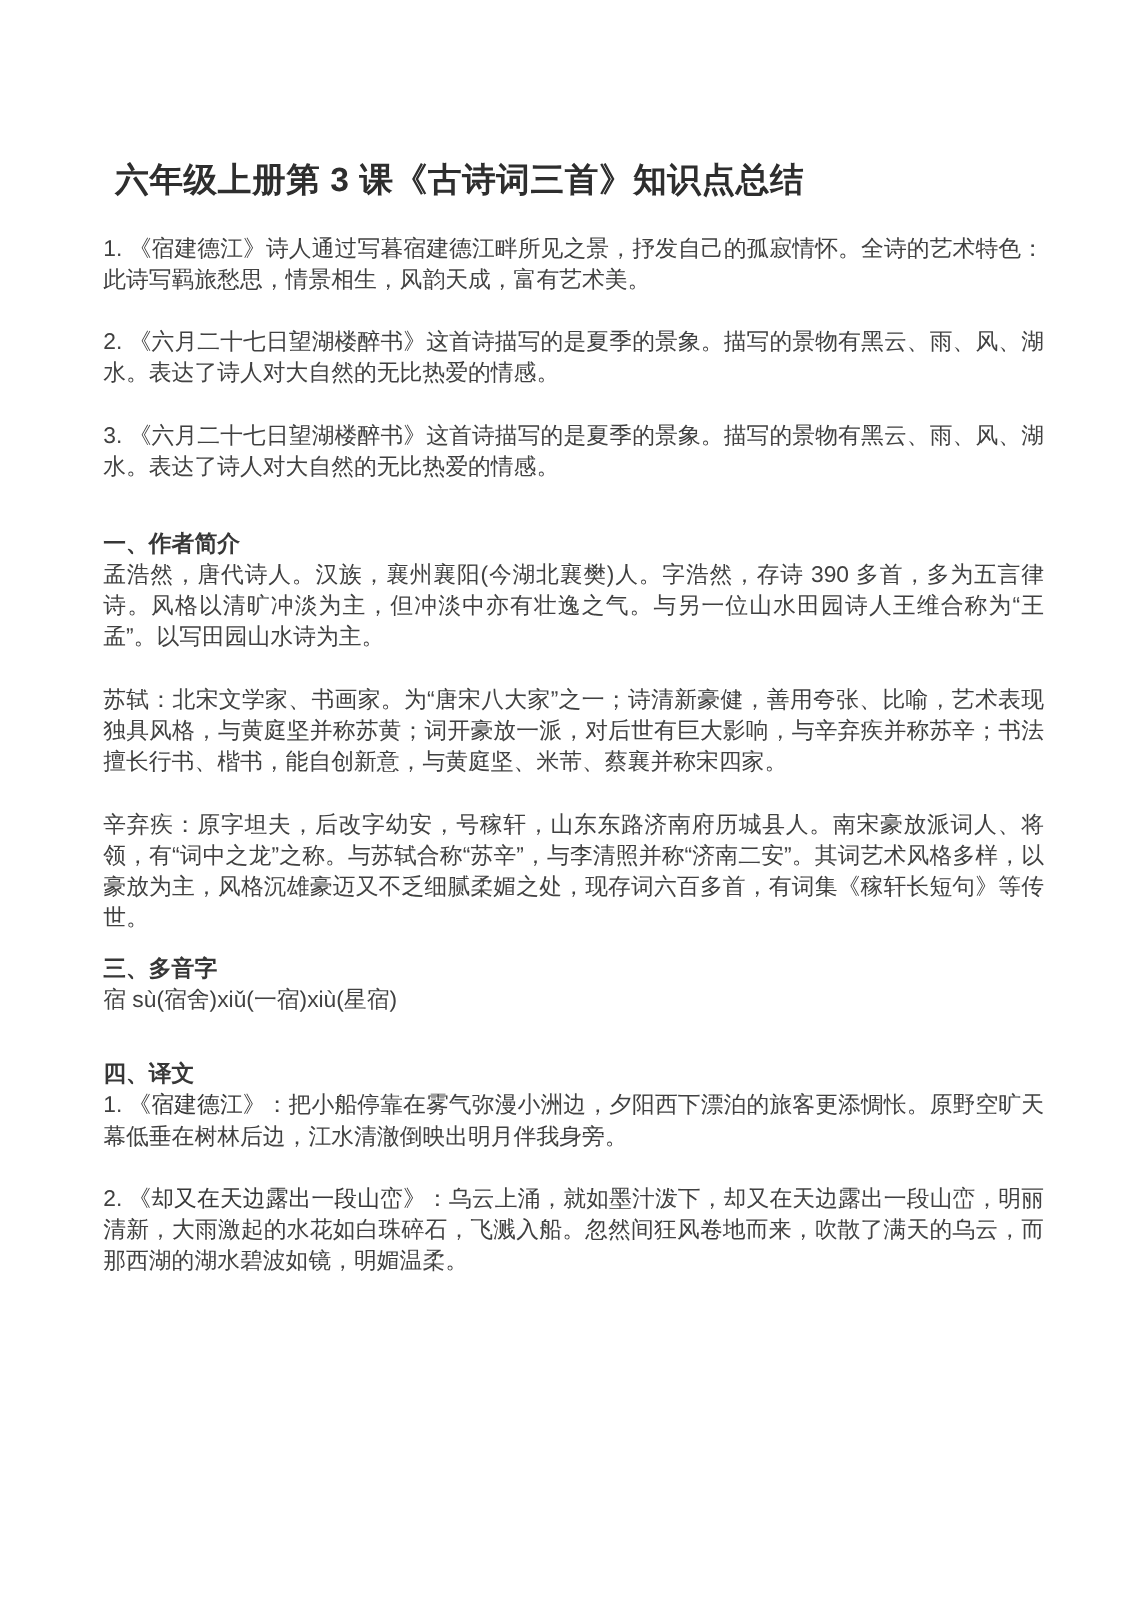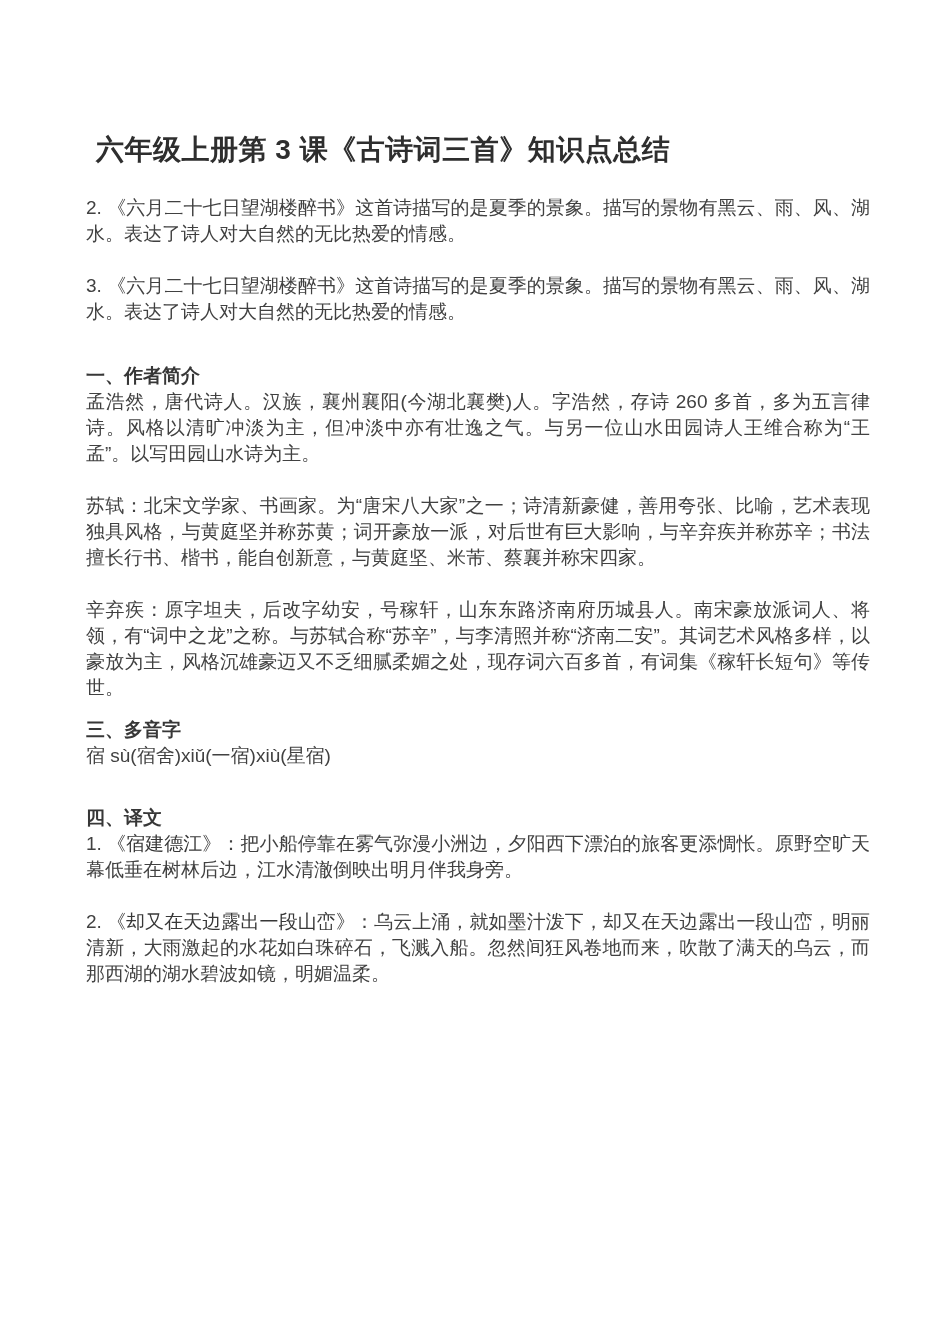--- a/index.html
+++ b/index.html
@@ -51,27 +51,28 @@
   .ttitle { font-weight: 400; color: #373737; }
 </style>
 </head>
 <body>
 
 <div class="page">
 
   <h1 class="doc-title">六年级上册第 3 课《古诗词三首》知识点总结</h1>
 
   <section class="sec-theme">
+    <p class="para">1. 《宿建德江》诗人通过写暮宿建德江畔所见之景，抒发自己的孤寂情怀。全诗的艺术特色：此诗写羁旅愁思，情景相生，风韵天成，富有艺术美。</p>
     <p class="para">2. 《六月二十七日望湖楼醉书》这首诗描写的是夏季的景象。描写的景物有黑云、雨、风、湖水。表达了诗人对大自然的无比热爱的情感。</p>
     <p class="para last">3. 《六月二十七日望湖楼醉书》这首诗描写的是夏季的景象。描写的景物有黑云、雨、风、湖水。表达了诗人对大自然的无比热爱的情感。</p>
   </section>
 
   <section class="sec-authors">
     <h2 class="sec-heading">一、作者简介</h2>
-    <p class="para">孟浩然，唐代诗人。汉族，襄州襄阳(今湖北襄樊)人。字浩然，存诗 260 多首，多为五言律诗。风格以清旷冲淡为主，但冲淡中亦有壮逸之气。与另一位山水田园诗人王维合称为“王孟”。以写田园山水诗为主。</p>
+    <p class="para">孟浩然，唐代诗人。汉族，襄州襄阳(今湖北襄樊)人。字浩然，存诗 390 多首，多为五言律诗。风格以清旷冲淡为主，但冲淡中亦有壮逸之气。与另一位山水田园诗人王维合称为“王孟”。以写田园山水诗为主。</p>
     <p class="para">苏轼：北宋文学家、书画家。为“唐宋八大家”之一；诗清新豪健，善用夸张、比喻，艺术表现独具风格，与黄庭坚并称苏黄；词开豪放一派，对后世有巨大影响，与辛弃疾并称苏辛；书法擅长行书、楷书，能自创新意，与黄庭坚、米芾、蔡襄并称宋四家。</p>
     <p class="para last">辛弃疾：原字坦夫，后改字幼安，号稼轩，山东东路济南府历城县人。南宋豪放派词人、将领，有“词中之龙”之称。与苏轼合称“苏辛”，与李清照并称“济南二安”。其词艺术风格多样，以豪放为主，风格沉雄豪迈又不乏细腻柔媚之处，现存词六百多首，有词集《稼轩长短句》等传世。</p>
   </section>
 
 
   <section class="sec-polyphone">
     <h2 class="sec-heading">三、多音字</h2>
     <p class="line">宿 sù(宿舍)xiǔ(一宿)xiù(星宿)</p>
   </section>
 

